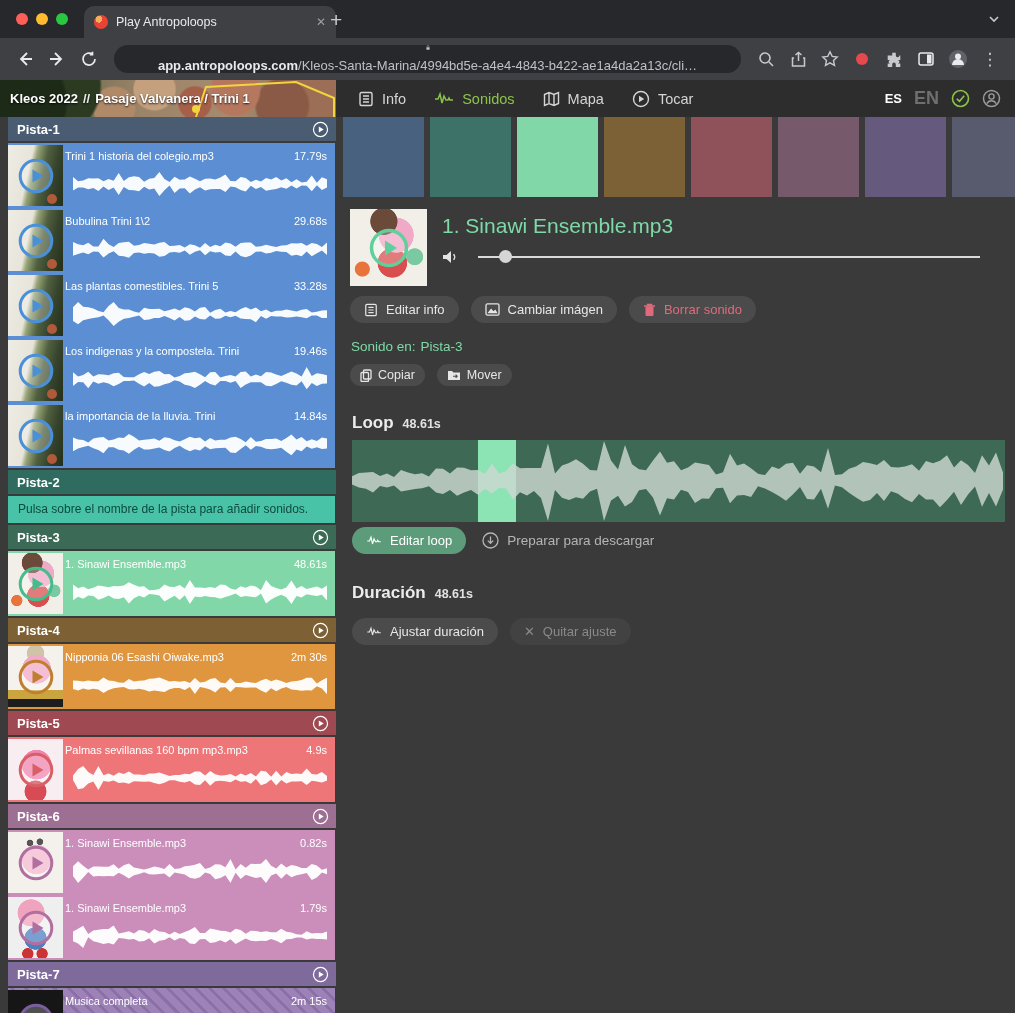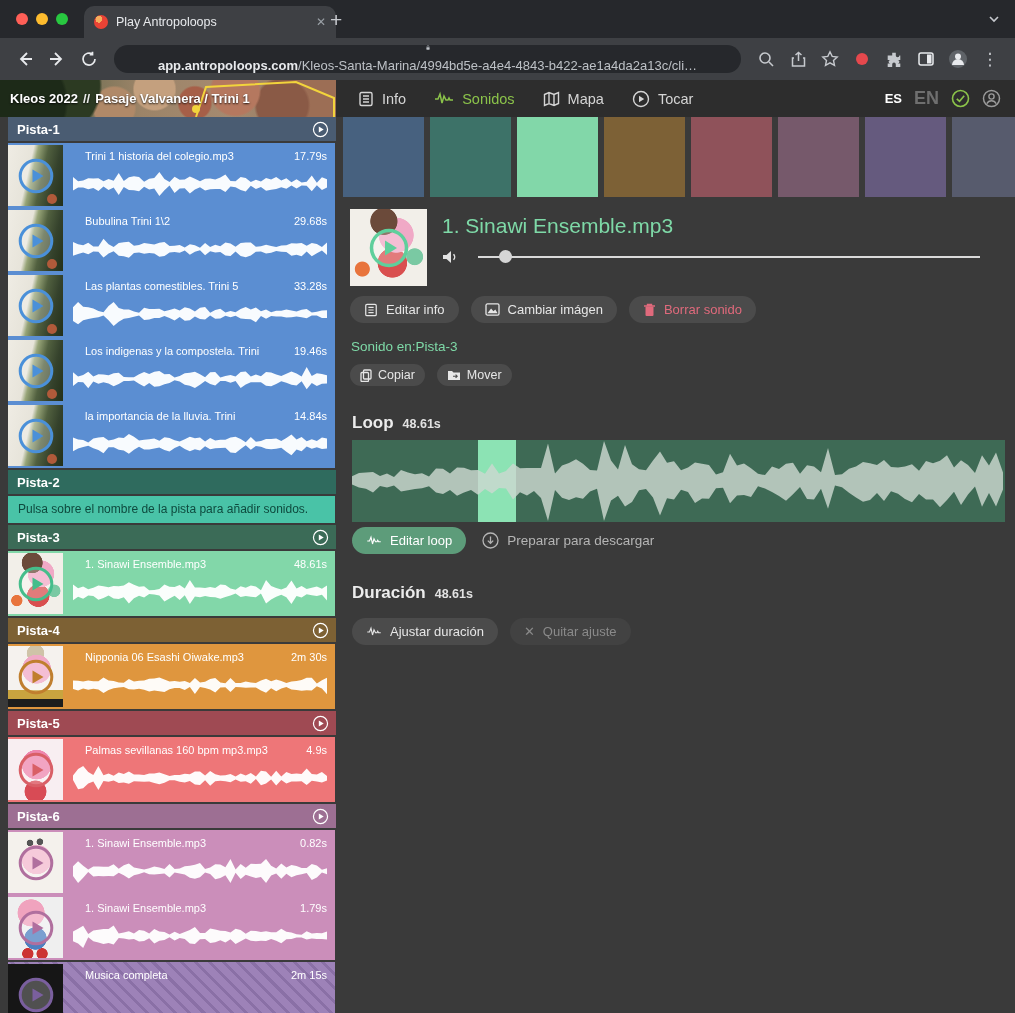--- a/index.html
+++ b/index.html
@@ -61,21 +61,21 @@
 
   
   .sidebar{position:absolute;top:117px;left:8px;width:336px;height:896px;overflow:hidden;background:#3a3a3a;}
   .track-header{width:330px;height:24px;margin-bottom:2px;display:flex;align-items:center;
     padding:0 9px;box-sizing:border-box;color:#fff;font-size:13px;font-weight:bold;}
   .track-header .tplay{margin-left:auto;}
   .track-body{width:327px;margin-bottom:2px;}
   .clip{height:65px;display:flex;position:relative;}
   .thumb{width:55px;height:61px;margin-top:2px;flex:none;position:relative;background-size:cover;}
   .thumb .ringwrap{position:absolute;left:50%;top:50%;transform:translate(-50%,-50%);}
-  .clip-main{flex:1;position:relative;padding:7px 8px 0 22px;}
+  .clip-main{flex:1;position:relative;padding:7px 8px 0 2px;}
   .clip-titlerow{display:flex;color:#fff;font-size:11px;}
   .clip-titlerow .dur{margin-left:auto;padding-left:6px;}
   .clipwave{position:absolute;left:10px;right:8px;top:28px;height:26px;width:calc(100% - 18px);}
   .track-note{padding:6px 10px 7px 10px;font-size:12px;}
   .scrollthumb{position:absolute;right:0px;top:9px;width:4px;height:414px;border-radius:2px;
     background:#8fa8c4;opacity:.9;}
 
   
   .th-house{background:linear-gradient(103deg,#efece4 0%,#e7e4da 38%,#97a478 45%,#51603f 60%,#35422c 78%,#243019 100%);}
   .th-house:after{content:"";position:absolute;left:70%;top:80%;width:10px;height:10px;border-radius:50%;background:#b05a3a;}
@@ -111,21 +111,21 @@
   .detail-title{position:absolute;left:106px;top:97px;font-size:21px;}
   .volrow{position:absolute;left:104px;top:130px;width:560px;height:20px;}
   .volline{position:absolute;left:38px;top:9px;width:502px;height:1.5px;background:#d9d9d9;}
   .volknob{position:absolute;top:3px;width:13px;height:13px;border-radius:50%;background:#d5d5d5;}
   .pillrow{position:absolute;display:flex;gap:12px;}
   .pill{height:27px;border-radius:14px;background:#4b4b4b;color:#e6e6e6;font-size:13px;
     display:flex;align-items:center;gap:8px;padding:0 14px;white-space:nowrap;}
   .pill.small{height:22px;border-radius:11px;font-size:12.5px;padding:0 10px;gap:6px;justify-content:center;}
   .pill.green{background:#5d9c7a;color:#fff;}
   .pill.disabled{background:#424242;color:#8a8a8a;}
-  .soundin{position:absolute;left:15px;top:222px;font-size:13.5px;display:flex;gap:0;}
+  .soundin{position:absolute;left:15px;top:222px;font-size:13.5px;display:flex;gap:5px;}
   .secthead{position:absolute;left:16px;color:#ececec;font-size:17px;font-weight:bold;}
   .secthead .sub{font-size:12.5px;font-weight:bold;margin-left:9px;color:#e2e2e2;}
   .wavebox{position:absolute;left:16px;top:323px;width:653px;height:82px;}
   .dlbtn{display:flex;align-items:center;gap:8px;color:#b5b5b5;font-size:13.5px;}
 </style>
 </head>
 <body>
 
 <div class="stage">
 
@@ -510,20 +510,29 @@
             <div class="clip-main">
               <div class="clip-titlerow">
                 <span>1. Sinawi Ensemble.mp3</span>
                 <span class="dur">1.79s</span>
               </div>
               <svg class="clipwave" viewBox="0 0 250 26" preserveAspectRatio="none">
                 <polygon points="0,8.5 5,5.8 10,2.7 15,11.1 20,7.5 25,6.7 30,6.0 35,5.9 40,2.4 45,10.5 50,9.6 55,8.3 60,10.4 65,6.9 70,7.8 75,10.5 80,6.0 85,8.4 90,9.1 95,11.4 100,8.7 105,10.9 110,9.1 115,7.0 120,3.9 125,10.1 130,10.1 135,5.6 140,6.5 145,7.8 150,7.9 155,9.4 160,5.8 165,7.1 170,10.8 175,7.8 180,8.1 185,9.1 190,8.3 195,9.2 200,9.2 205,5.8 210,8.8 215,9.4 220,11.3 225,11.7 230,8.2 235,10.6 240,10.1 245,10.2 250,8.5 250,16.5 245,16.0 240,16.0 235,15.4 230,16.6 225,14.5 220,14.6 215,16.1 210,16.2 205,20.2 200,17.8 195,16.0 190,17.9 185,17.7 180,18.2 175,17.8 170,15.6 165,18.2 160,20.9 155,16.3 150,19.6 145,17.2 140,19.3 135,20.0 130,16.1 125,16.3 120,21.1 115,20.4 110,15.9 105,15.0 100,17.5 95,14.2 90,17.0 85,17.7 80,20.5 75,15.3 70,18.0 65,18.5 60,15.9 55,16.4 50,15.5 45,15.1 40,21.6 35,20.1 30,21.0 25,19.5 20,18.3 15,14.3 10,25.0 5,20.5 0,18.2" fill="#ffffff" fill-opacity="0.96"></polygon>
               </svg>
             </div>
           </div>
+        </div>
+        <div class="track-header" style="background: rgb(126, 107, 155);">
+          <span>Pista-7</span>
+          <span class="tplay">
+            <svg width="17" height="17" viewBox="0 0 20 20">
+              <circle cx="10" cy="10" r="8.3" fill="none" stroke="#fff" stroke-width="1.4"></circle>
+              <path d="M8 6.6 L13.8 10 L8 13.4 Z" fill="#fff"></path>
+            </svg>
+          </span>
         </div>
         <div class="track-body" style="background: repeating-linear-gradient(45deg, rgb(157, 130, 184) 0px, rgb(157, 130, 184) 7px, rgb(138, 112, 166) 7px, rgb(138, 112, 166) 10px);">
           <div class="clip">
             <div class="thumb th-dark">
               <span class="ringwrap">
                 <svg width="36" height="36" viewBox="0 0 36 36">
                   <circle cx="18" cy="18" r="15.8" fill="rgba(255,255,255,0.25)" stroke="#7a5f9e" stroke-width="3"></circle>
                   <path d="M14.5 11.5 L25.5 18 L14.5 24.5 Z" fill="#7a5f9e"></path>
                 </svg>
               </span>

